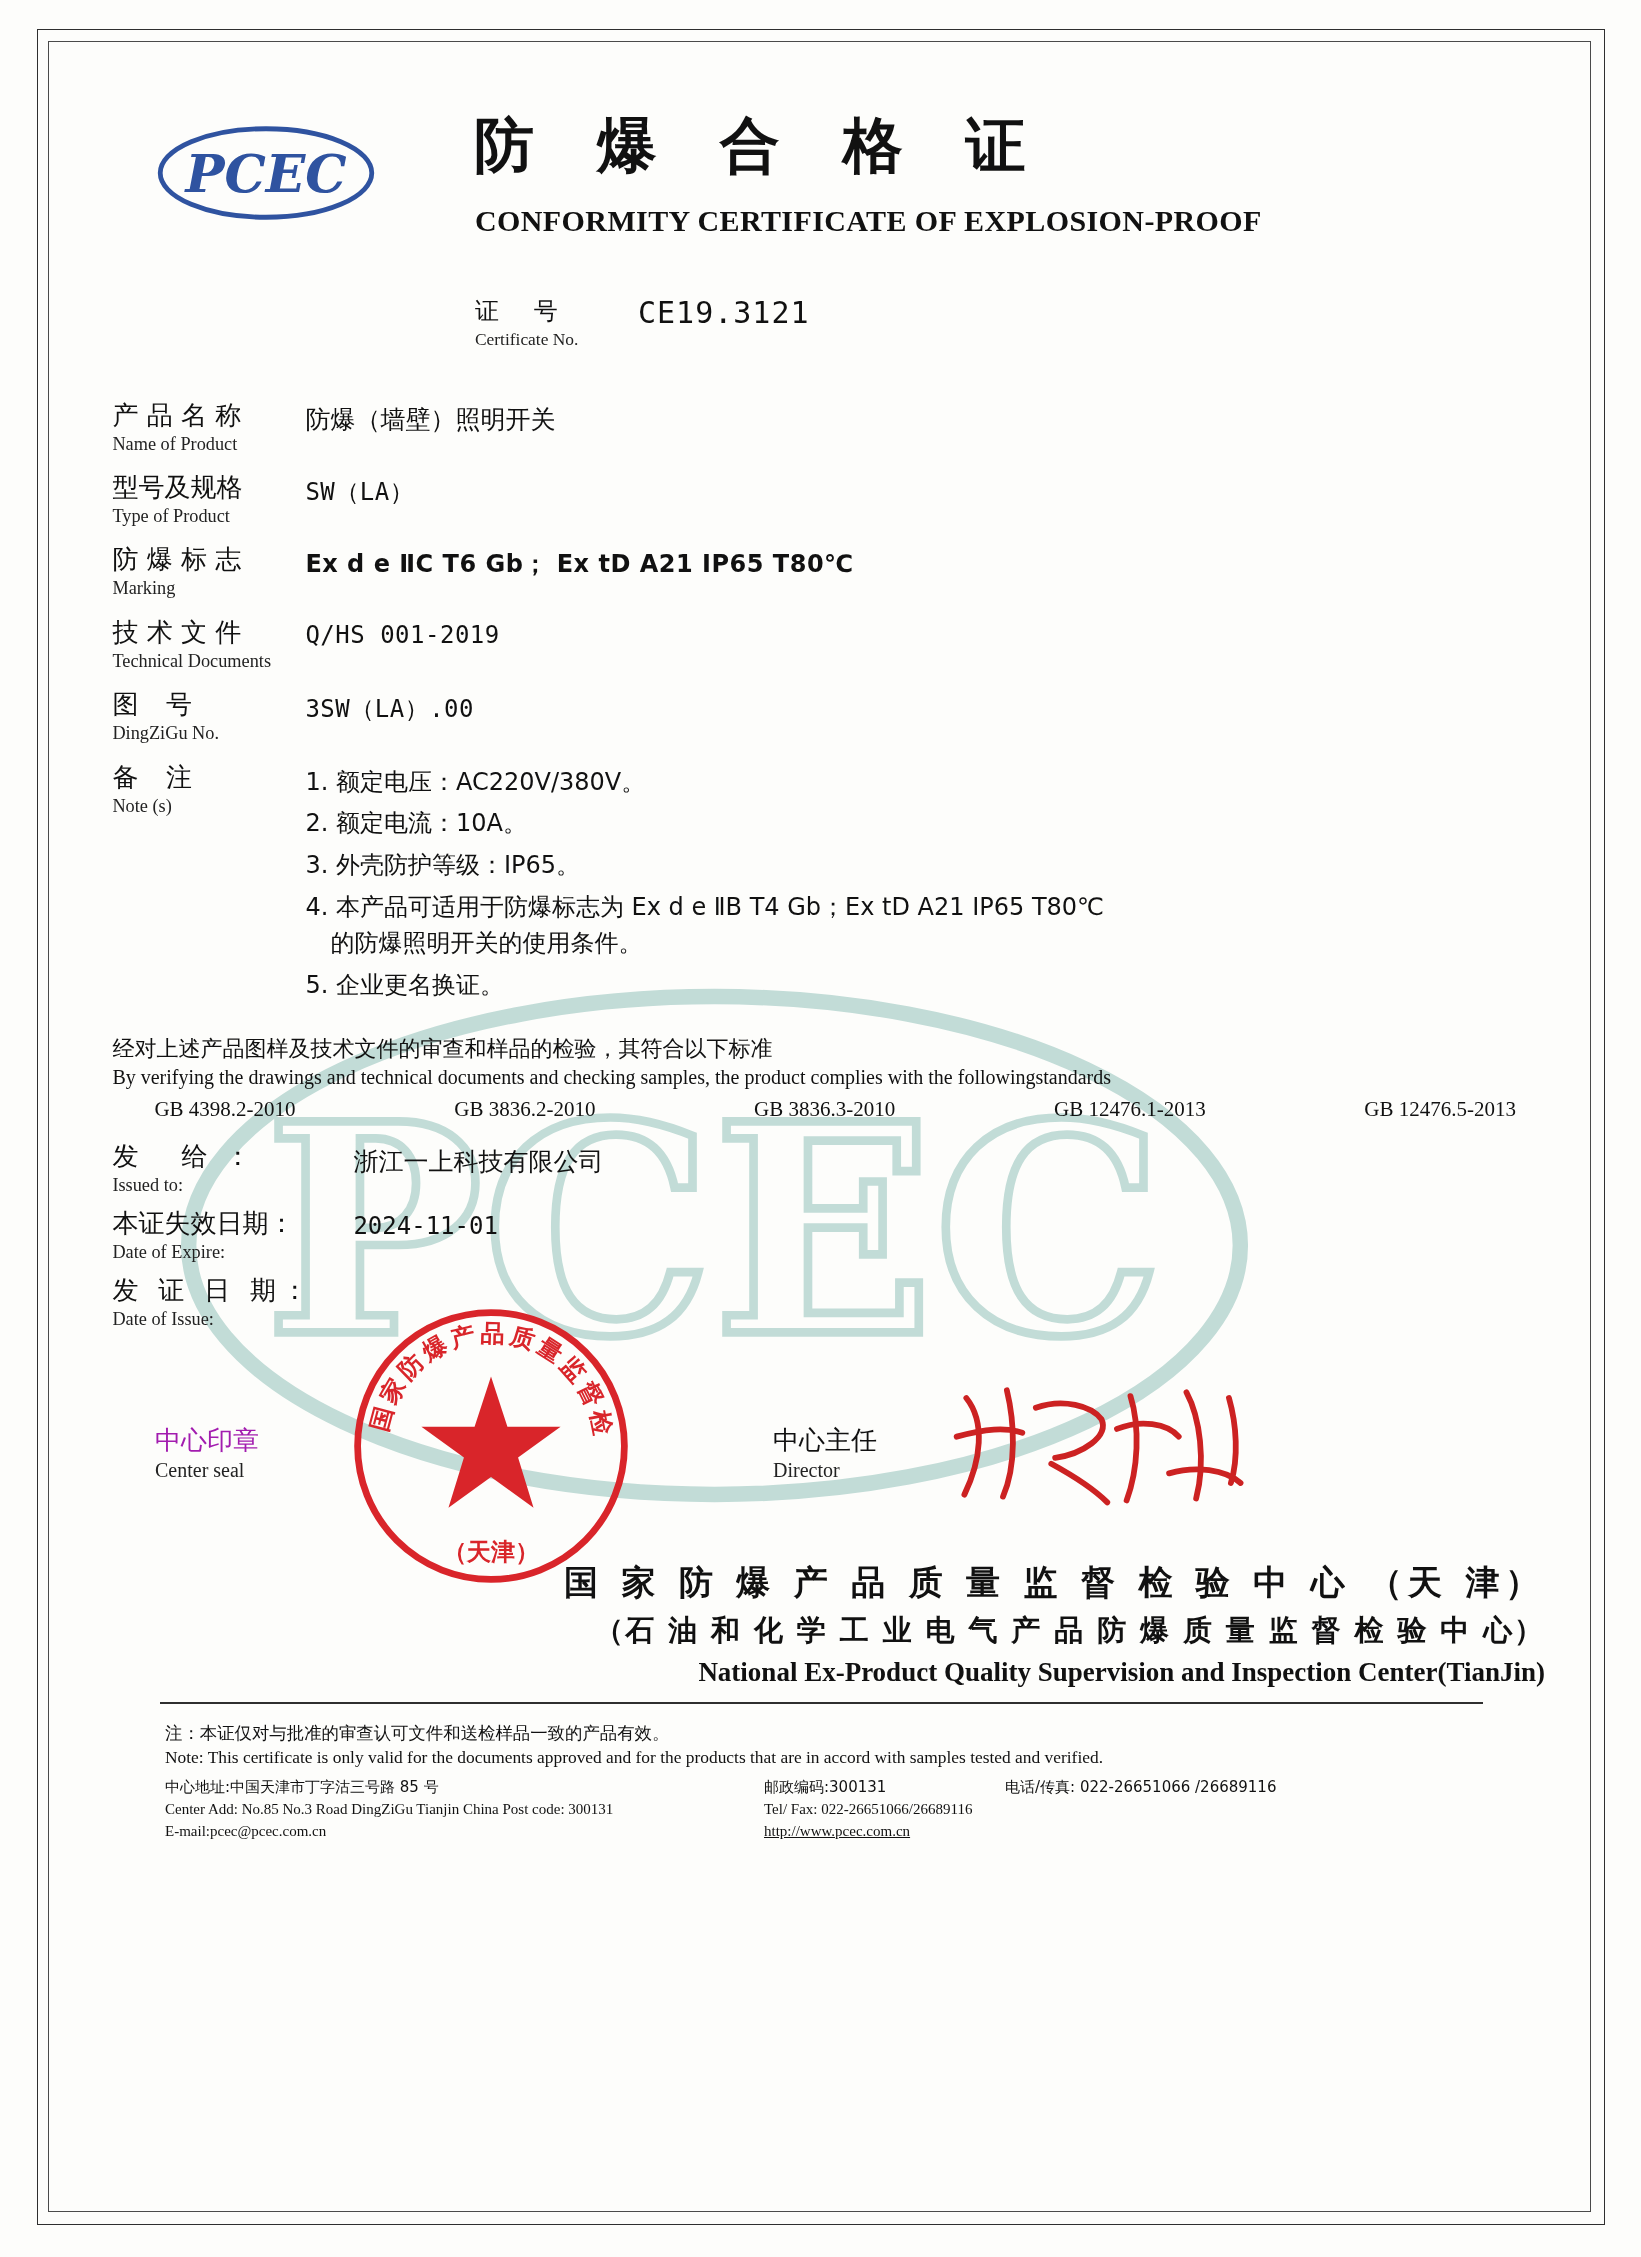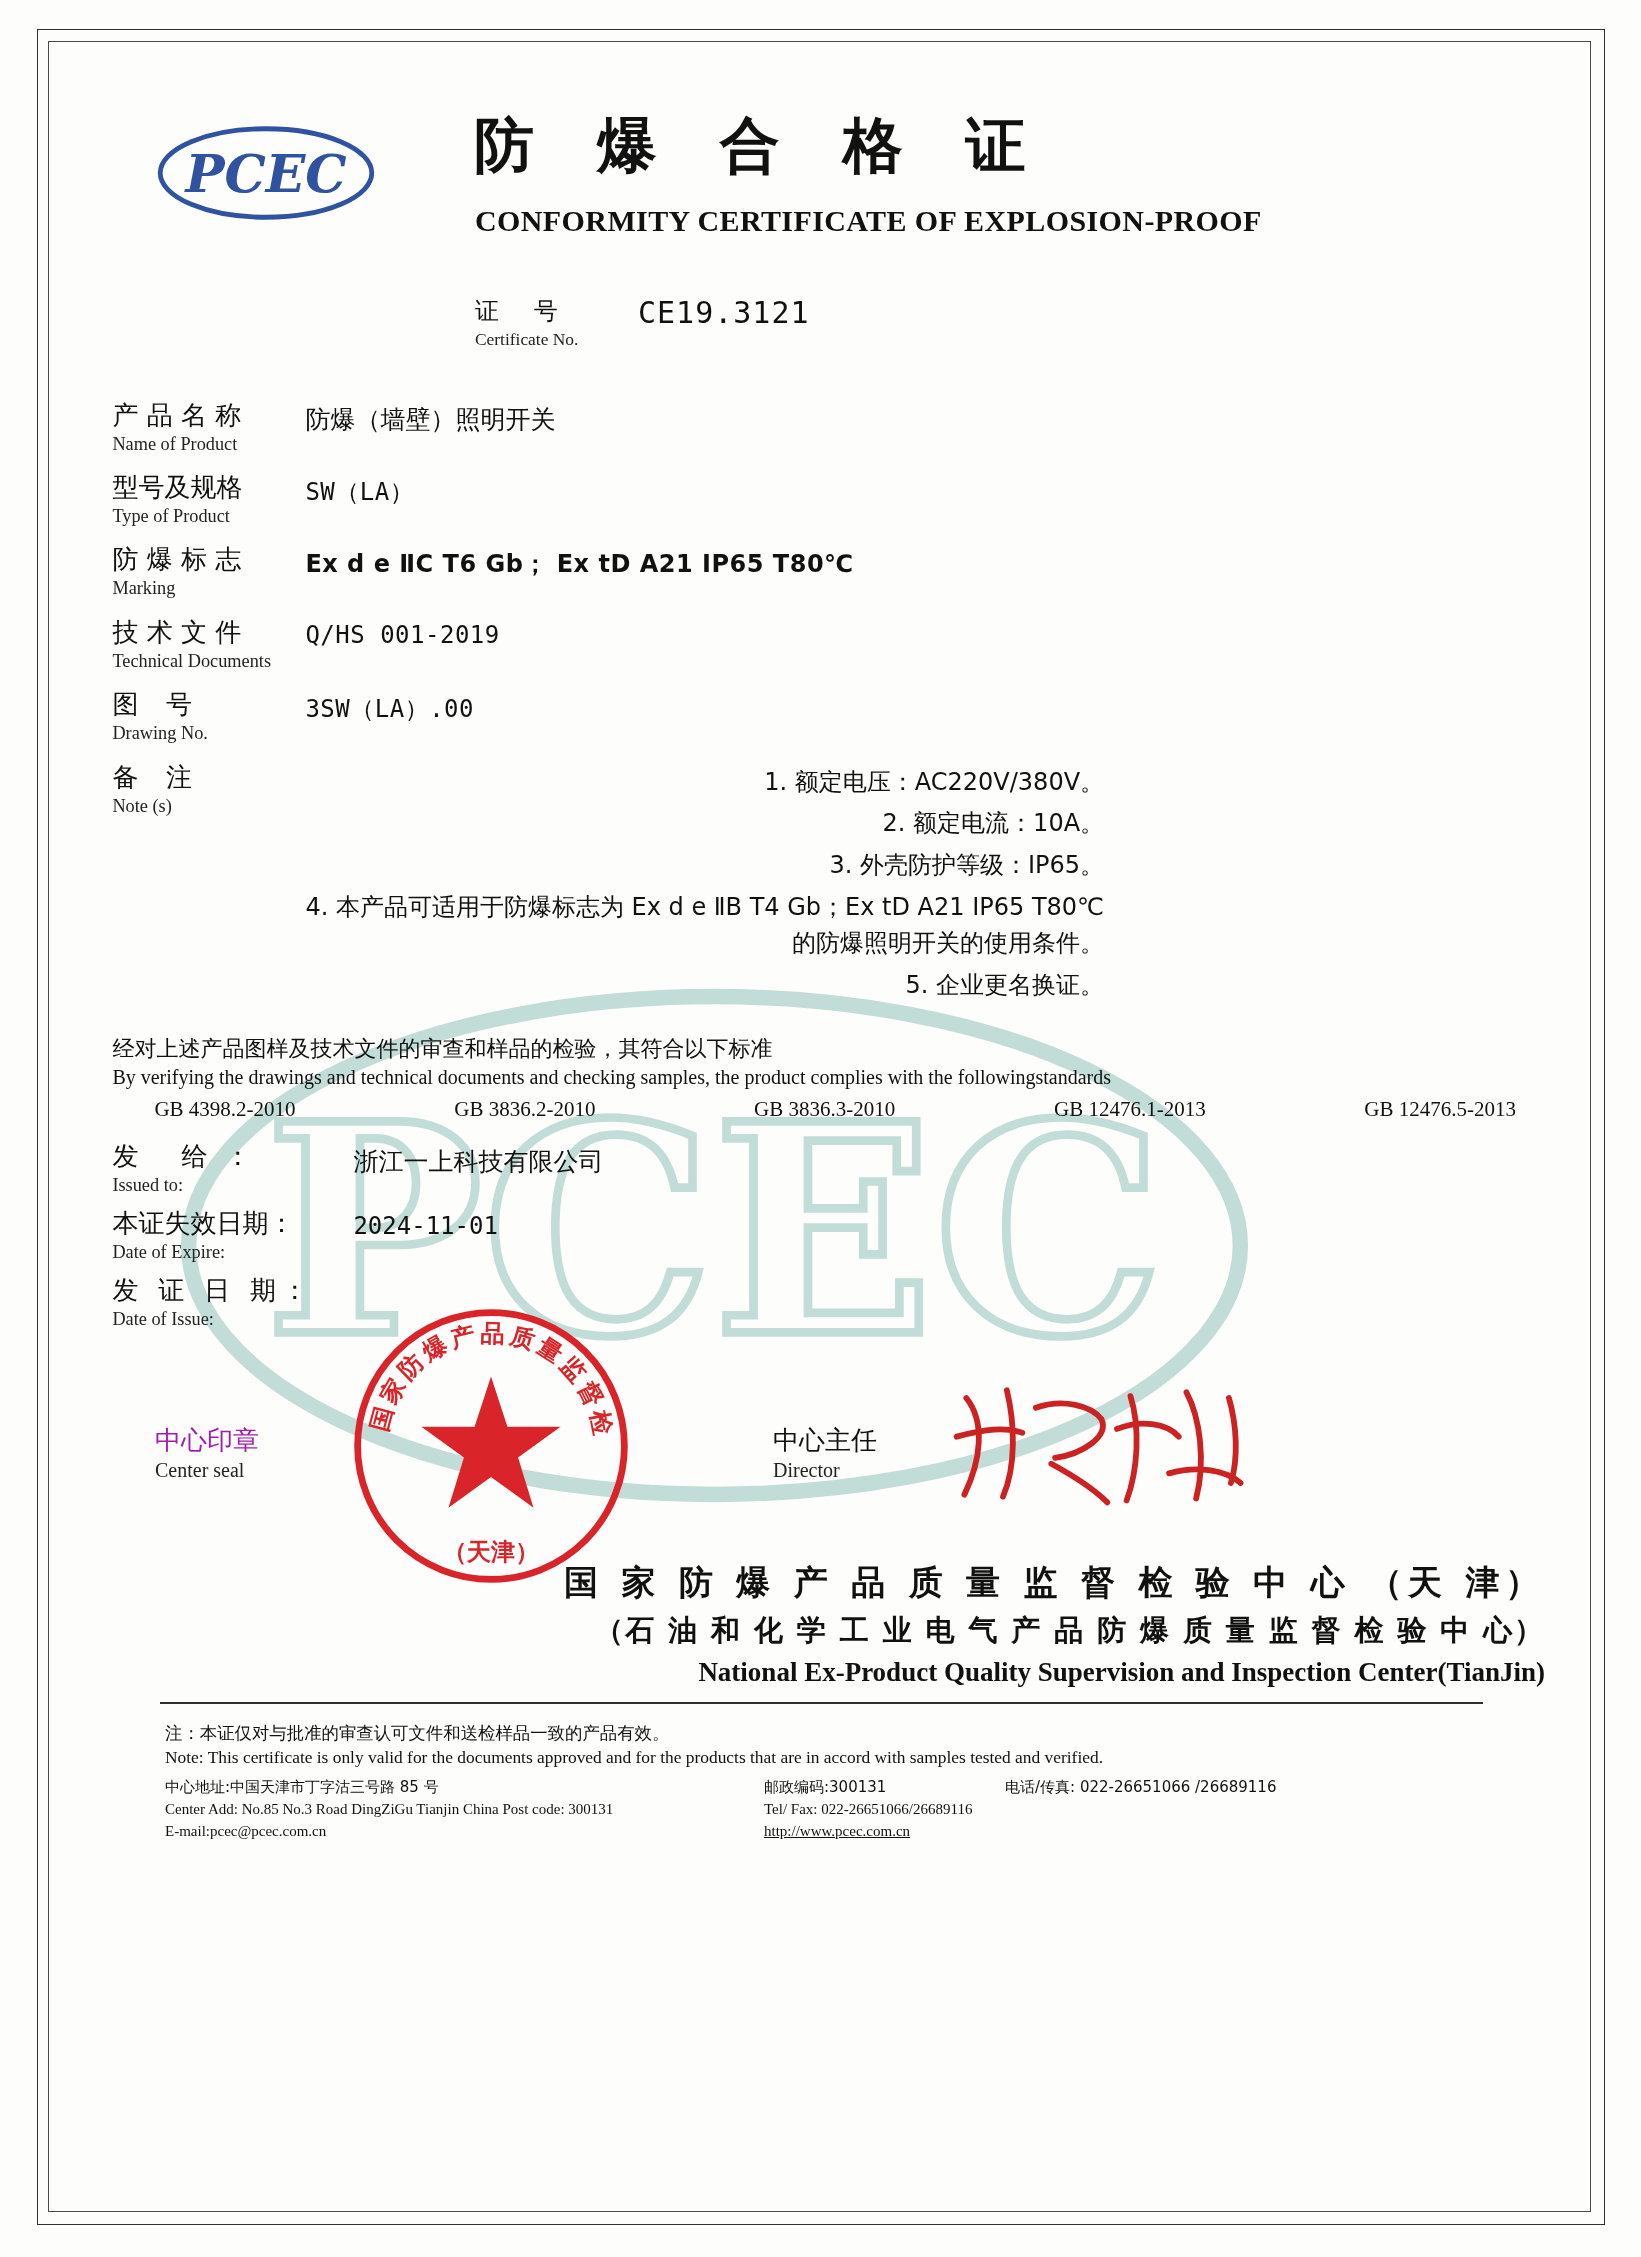--- a/index.html
+++ b/index.html
@@ -165,21 +165,20 @@
   .fvalue.marking {
     font-family: "DejaVu Sans", sans-serif;
     font-weight: bold;
     font-size: 24px;
     letter-spacing: 0.5px;
   }
 
   
   .notes {
     padding-top: 3.9px;
-    text-align: right;
   }
   .note-item {
     font-family: "DejaVu Sans", sans-serif;
     font-size: 24px;
     line-height: 1.5;
     color: #111;
     margin-bottom: 5.8px;
   }
   .note-item .sub {
     display: block;
@@ -440,21 +439,21 @@
         <div class="flabel">
           <div class="cn">技 术 文 件</div>
           <div class="en">Technical Documents</div>
         </div>
         <div class="fvalue mono">Q/HS 001-2019</div>
       </div>
 
       <div class="frow">
         <div class="flabel">
           <div class="cn spaced">图 号</div>
-          <div class="en">Drawing No.</div>
+          <div class="en">DingZiGu No.</div>
         </div>
         <div class="fvalue mono">3SW（LA）.00</div>
       </div>
 
       <div class="frow">
         <div class="flabel">
           <div class="cn spaced">备 注</div>
           <div class="en">Note (s)</div>
         </div>
         <div class="notes">

